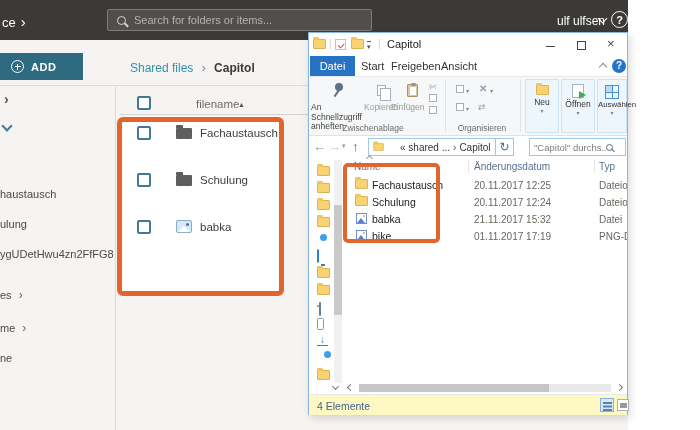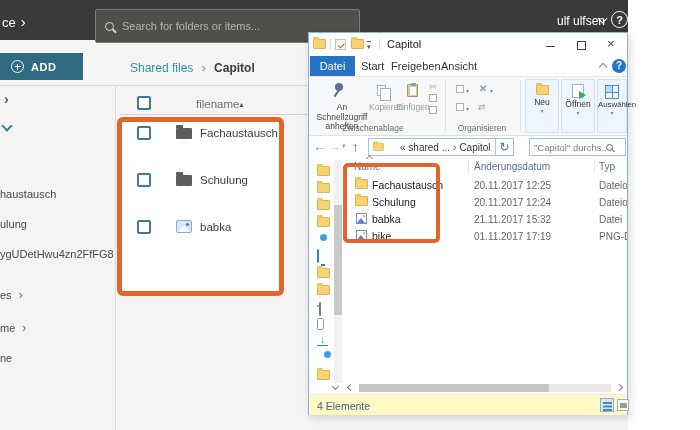--- a/index.html
+++ b/index.html
@@ -4,21 +4,21 @@
 <style>
   * { margin:0; padding:0; box-sizing:border-box; }
   body { font-family:"Liberation Sans", sans-serif; background:#fff; }
   #screen { position:relative; width:700px; height:430px; background:#fff; overflow:hidden; }
 
   
   .webapp { position:absolute; left:0; top:0; width:628px; height:430px; background:#f5f4f2; }
   .topbar { position:absolute; left:0; top:0; width:628px; height:40px; background:#3b3a38; }
   .brand { position:absolute; left:2px; top:13px; color:#fff; font-size:13px; }
   .brand .chev { color:#fff; font-size:15px; margin-left:5px; }
-  .top-search { position:absolute; left:95px; top:9px; width:265px; height:34px; background:#514f4c; border:1px solid #7e7c77; border-radius:2px; display:flex; align-items:center; }
+  .top-search { position:absolute; left:107px; top:9px; width:265px; height:22px; background:#514f4c; border:1px solid #7e7c77; border-radius:2px; display:flex; align-items:center; }
   .mag { position:relative; width:9px; height:9px; border:1.5px solid #d8d6d2; border-radius:50%; margin:0 8px 0 9px; flex:none; }
   .mag::after { content:''; position:absolute; width:5px; height:1.5px; background:#d8d6d2; transform:rotate(45deg); right:-4px; bottom:-2px; }
   .top-search input { background:transparent; border:none; outline:none; color:#c9c7c3; font-size:11px; width:200px; font-family:"Liberation Sans",sans-serif; }
   .top-search input::placeholder { color:#b4b2ae; }
   .user-name { position:absolute; left:557px; top:14px; color:#fff; font-size:12px; white-space:nowrap; }
   .user-chev { position:absolute; left:599px; top:15px; width:7px; height:7px; border-right:1.5px solid #fff; border-bottom:1.5px solid #fff; transform:rotate(45deg); }
   .help-circle { position:absolute; left:611px; top:11px; width:17px; height:17px; border:1.5px solid #fff; border-radius:50%; color:#fff; font-size:11px; font-weight:bold; display:flex; align-items:center; justify-content:center; }
 
   .add-btn { position:absolute; left:0; top:53px; width:83px; height:27px; background:#2e6b80; color:#fff; font-size:11px; font-weight:bold; letter-spacing:.5px; display:flex; align-items:center; border:none; cursor:pointer; }
   .plus-circle { width:13px; height:13px; border:1.3px solid #fff; border-radius:50%; margin:0 7px 0 11px; position:relative; flex:none; }
@@ -72,21 +72,21 @@
   .win-close { position:absolute; left:298px; top:3px; font-size:13px; color:#444; cursor:pointer; }
 
   .menubar { position:absolute; left:0; top:23px; width:100%; height:20px; background:#fff; }
   .tab-file { position:absolute; left:1px; top:0; width:45px; height:20px; background:#2673c4; color:#fff; text-align:center; line-height:20px; font-size:11px; cursor:pointer; }
   .tab { position:absolute; top:0; height:20px; line-height:20px; color:#333; font-size:11px; cursor:pointer; }
   .tab-start { left:52px; } .tab-share { left:82px; } .tab-view { left:132px; }
   .ribbon-collapse { position:absolute; left:291px; top:8px; width:6px; height:6px; border-left:1.4px solid #888; border-top:1.4px solid #888; transform:rotate(45deg); cursor:pointer; }
   .help-blue { position:absolute; left:303px; top:3px; width:14px; height:14px; background:#2176cc; border-radius:50%; color:#fff; font-size:10px; font-weight:bold; text-align:center; line-height:14px; cursor:pointer; }
 
   .ribbon { position:absolute; left:0; top:43px; width:100%; height:60px; background:#f6f7f8; border-top:1px solid #e8eaec; border-bottom:1px solid #e1e1e1; }
-  .rib-label { position:absolute; font-size:8.5px; color:#444; text-align:center; line-height:9.5px; }
+  .rib-label { position:absolute; font-size:8.5px; color:#444; text-align:left; line-height:9.5px; }
   .rib-label.gray { color:#9a9a9a; }
   .group-label { position:absolute; bottom:2px; font-size:8.5px; color:#6b6b6b; text-align:center; }
   .vsep { position:absolute; top:3px; width:1px; height:52px; background:#e3e3e3; }
   .pin-icon { position:absolute; left:26px; top:6px; width:8px; height:8px; background:#5f7183; border-radius:50%; transform:rotate(0deg); }
   .pin-icon::after { content:''; position:absolute; left:3px; top:7px; width:1.6px; height:8px; background:#5f7183; transform:rotate(35deg); transform-origin:top; }
   .copy-icon { position:absolute; left:68px; top:8px; width:9px; height:11px; background:#fff; border:1px solid #9fb0bf; }
   .copy-icon::before { content:''; position:absolute; left:2px; top:2px; width:9px; height:11px; background:#fff; border:1px solid #9fb0bf; }
   .paste-icon { position:absolute; left:98px; top:7px; width:11px; height:13px; background:#d9c9a3; border:1px solid #a9965f; border-radius:1px; }
   .paste-icon::before { content:''; position:absolute; left:2.5px; top:-2px; width:5px; height:3px; background:#8f9aa5; border-radius:1px; }
   .paste-icon::after { content:''; position:absolute; left:1.5px; top:2px; width:6px; height:8px; background:#fff; }

